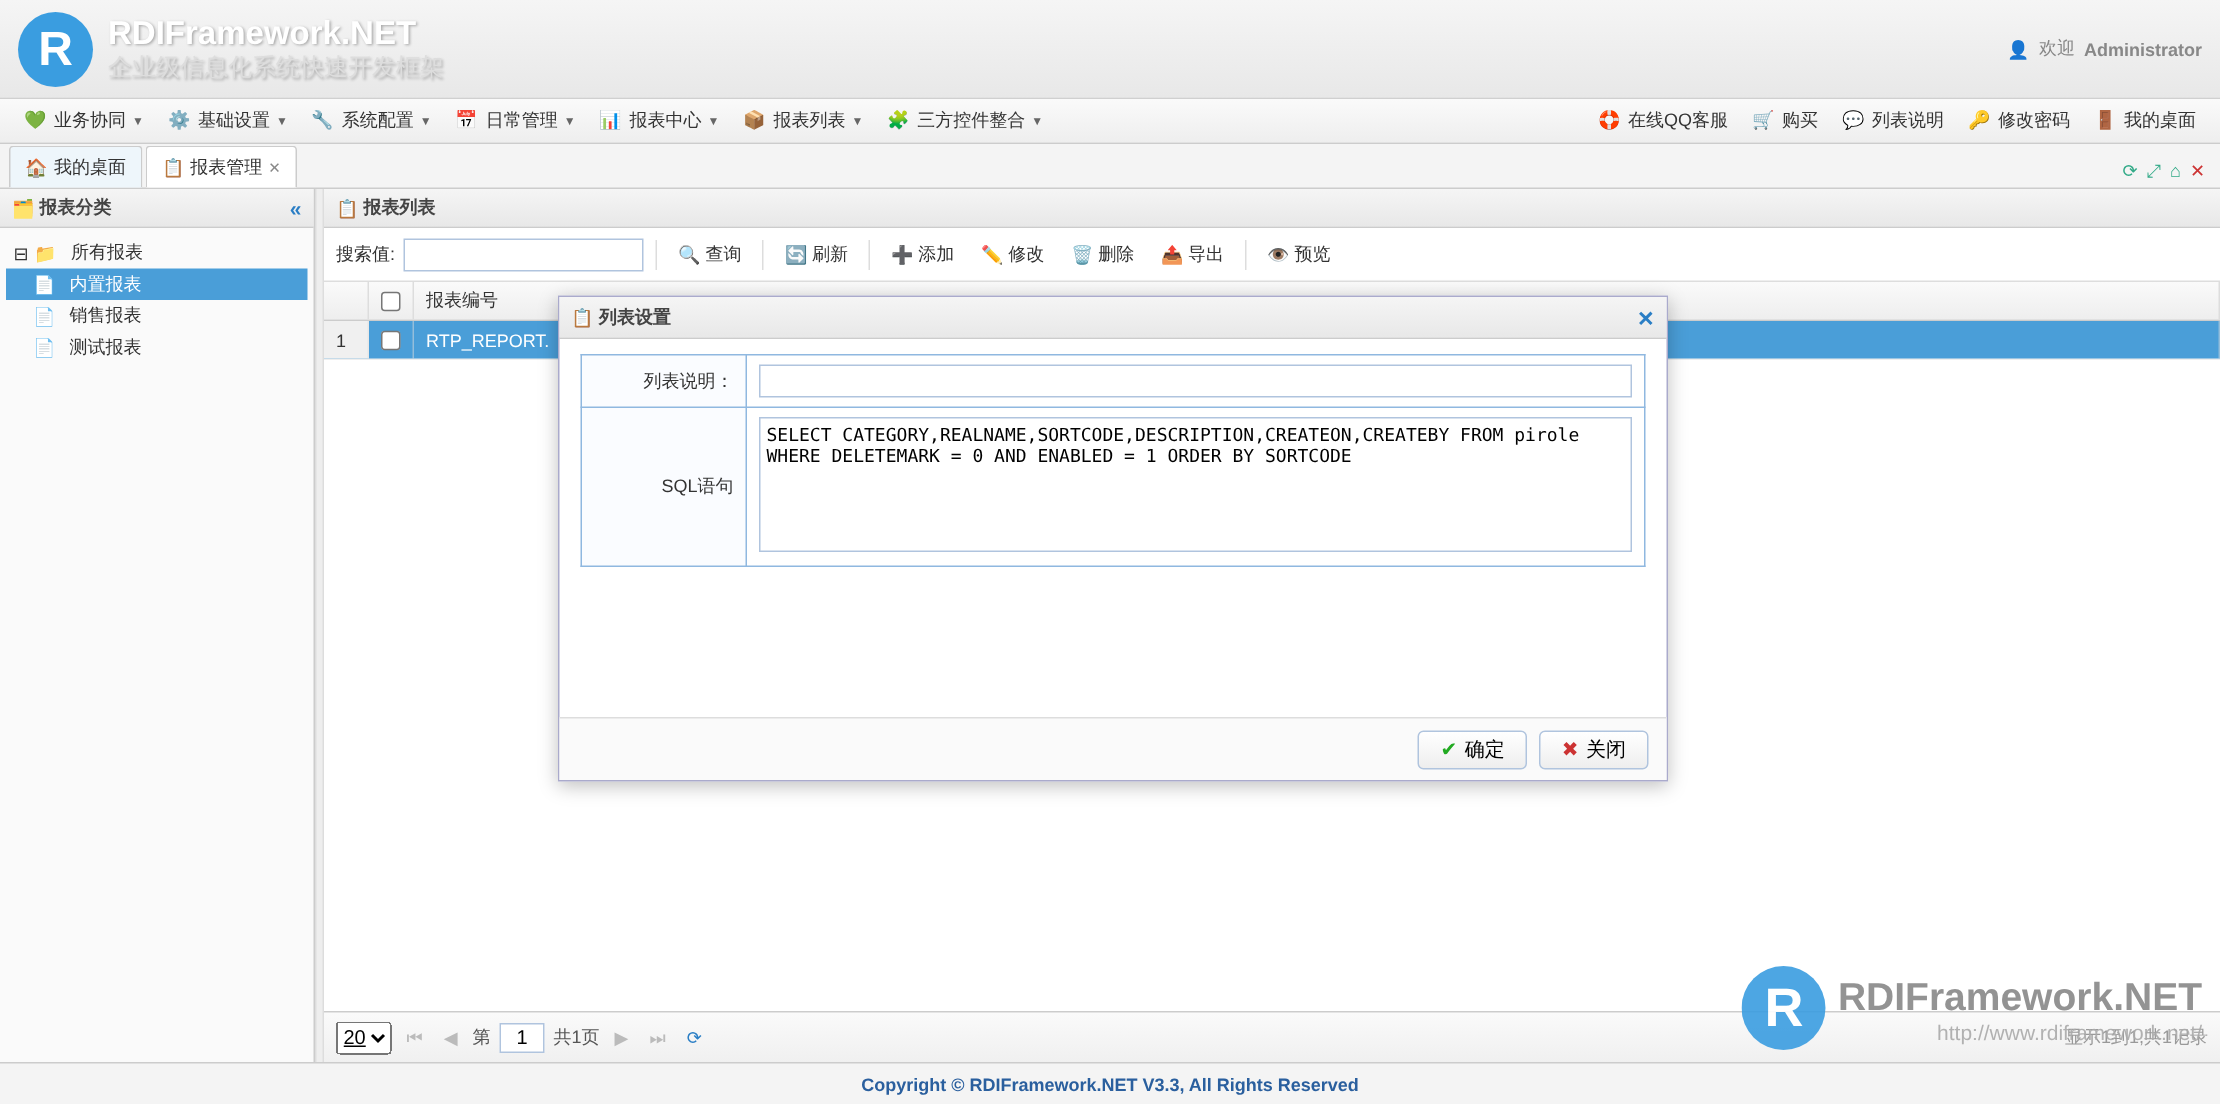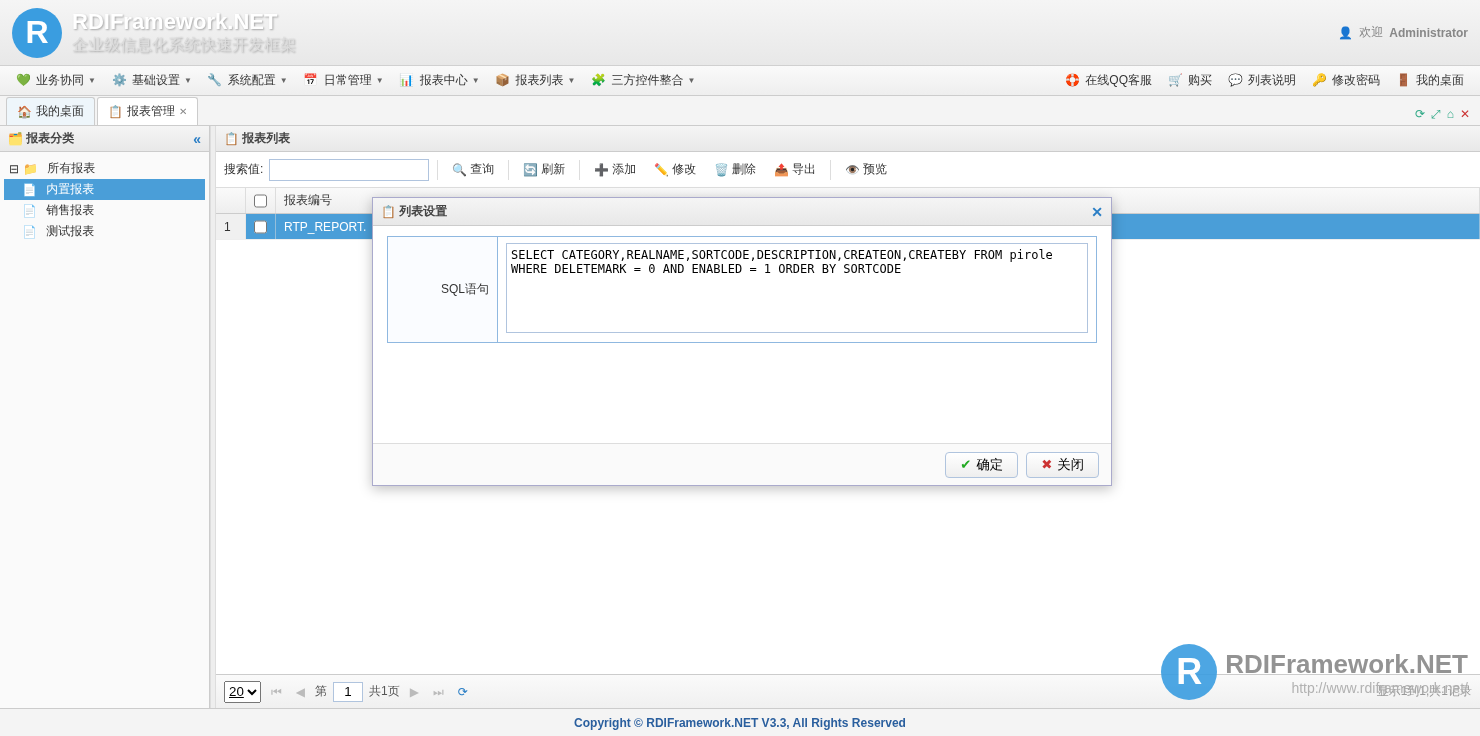--- a/index.html
+++ b/index.html
@@ -257,20 +257,24 @@
 
 <div class="dialog">
   <div class="dlg-title">
     <span>📋</span>&nbsp;
     <span>列表设置</span>
     <span class="dlg-close">✕</span>
   </div>
   <div class="dlg-body">
     <table class="form-table">
       <tbody>
+          <tr>
+        <td class="label">列表说明：</td>
+        <td><input class="form-input" type="text" value="" style=""></td>
+      </tr>
       <tr>
         <td class="label">SQL语句</td>
         <td><textarea class="form-textarea" style="">SELECT CATEGORY,REALNAME,SORTCODE,DESCRIPTION,CREATEON,CREATEBY FROM pirole WHERE DELETEMARK = 0 AND ENABLED = 1 ORDER BY SORTCODE</textarea></td>
       </tr>
     </tbody>
       </table>
   </div>
   <div style="height:90px;"></div>
   <div class="dlg-buttons">
     <button class="btn">

